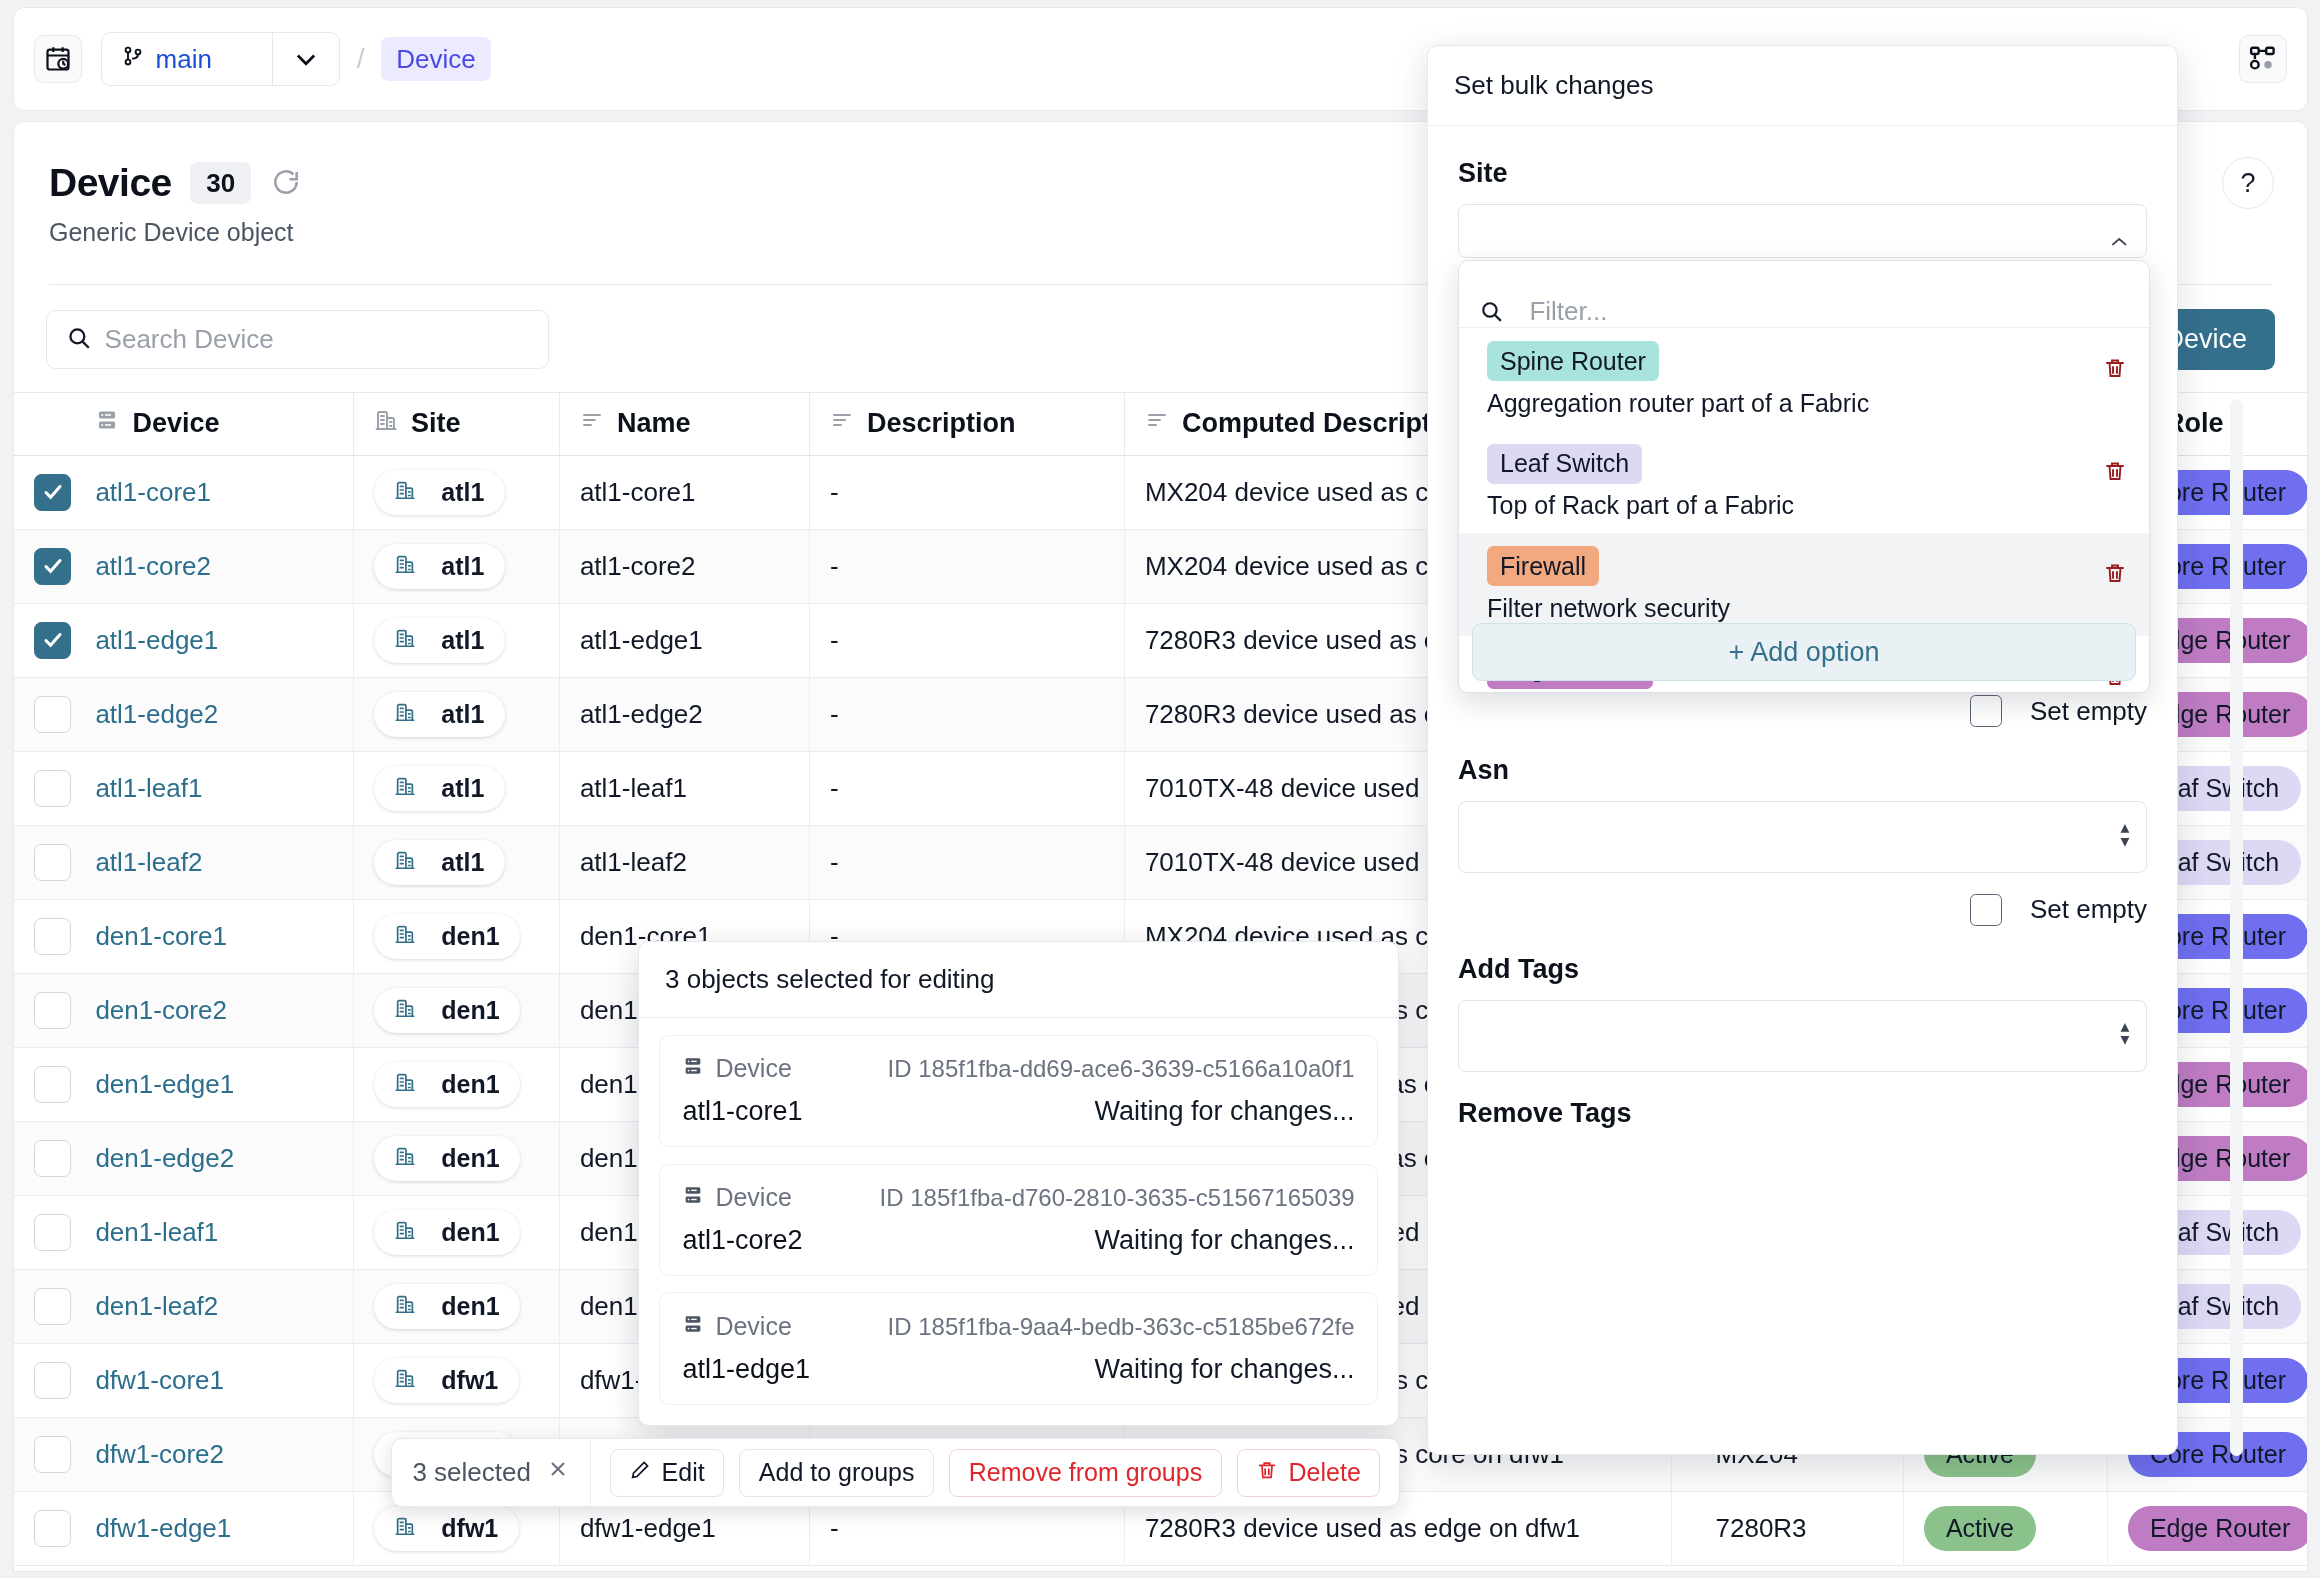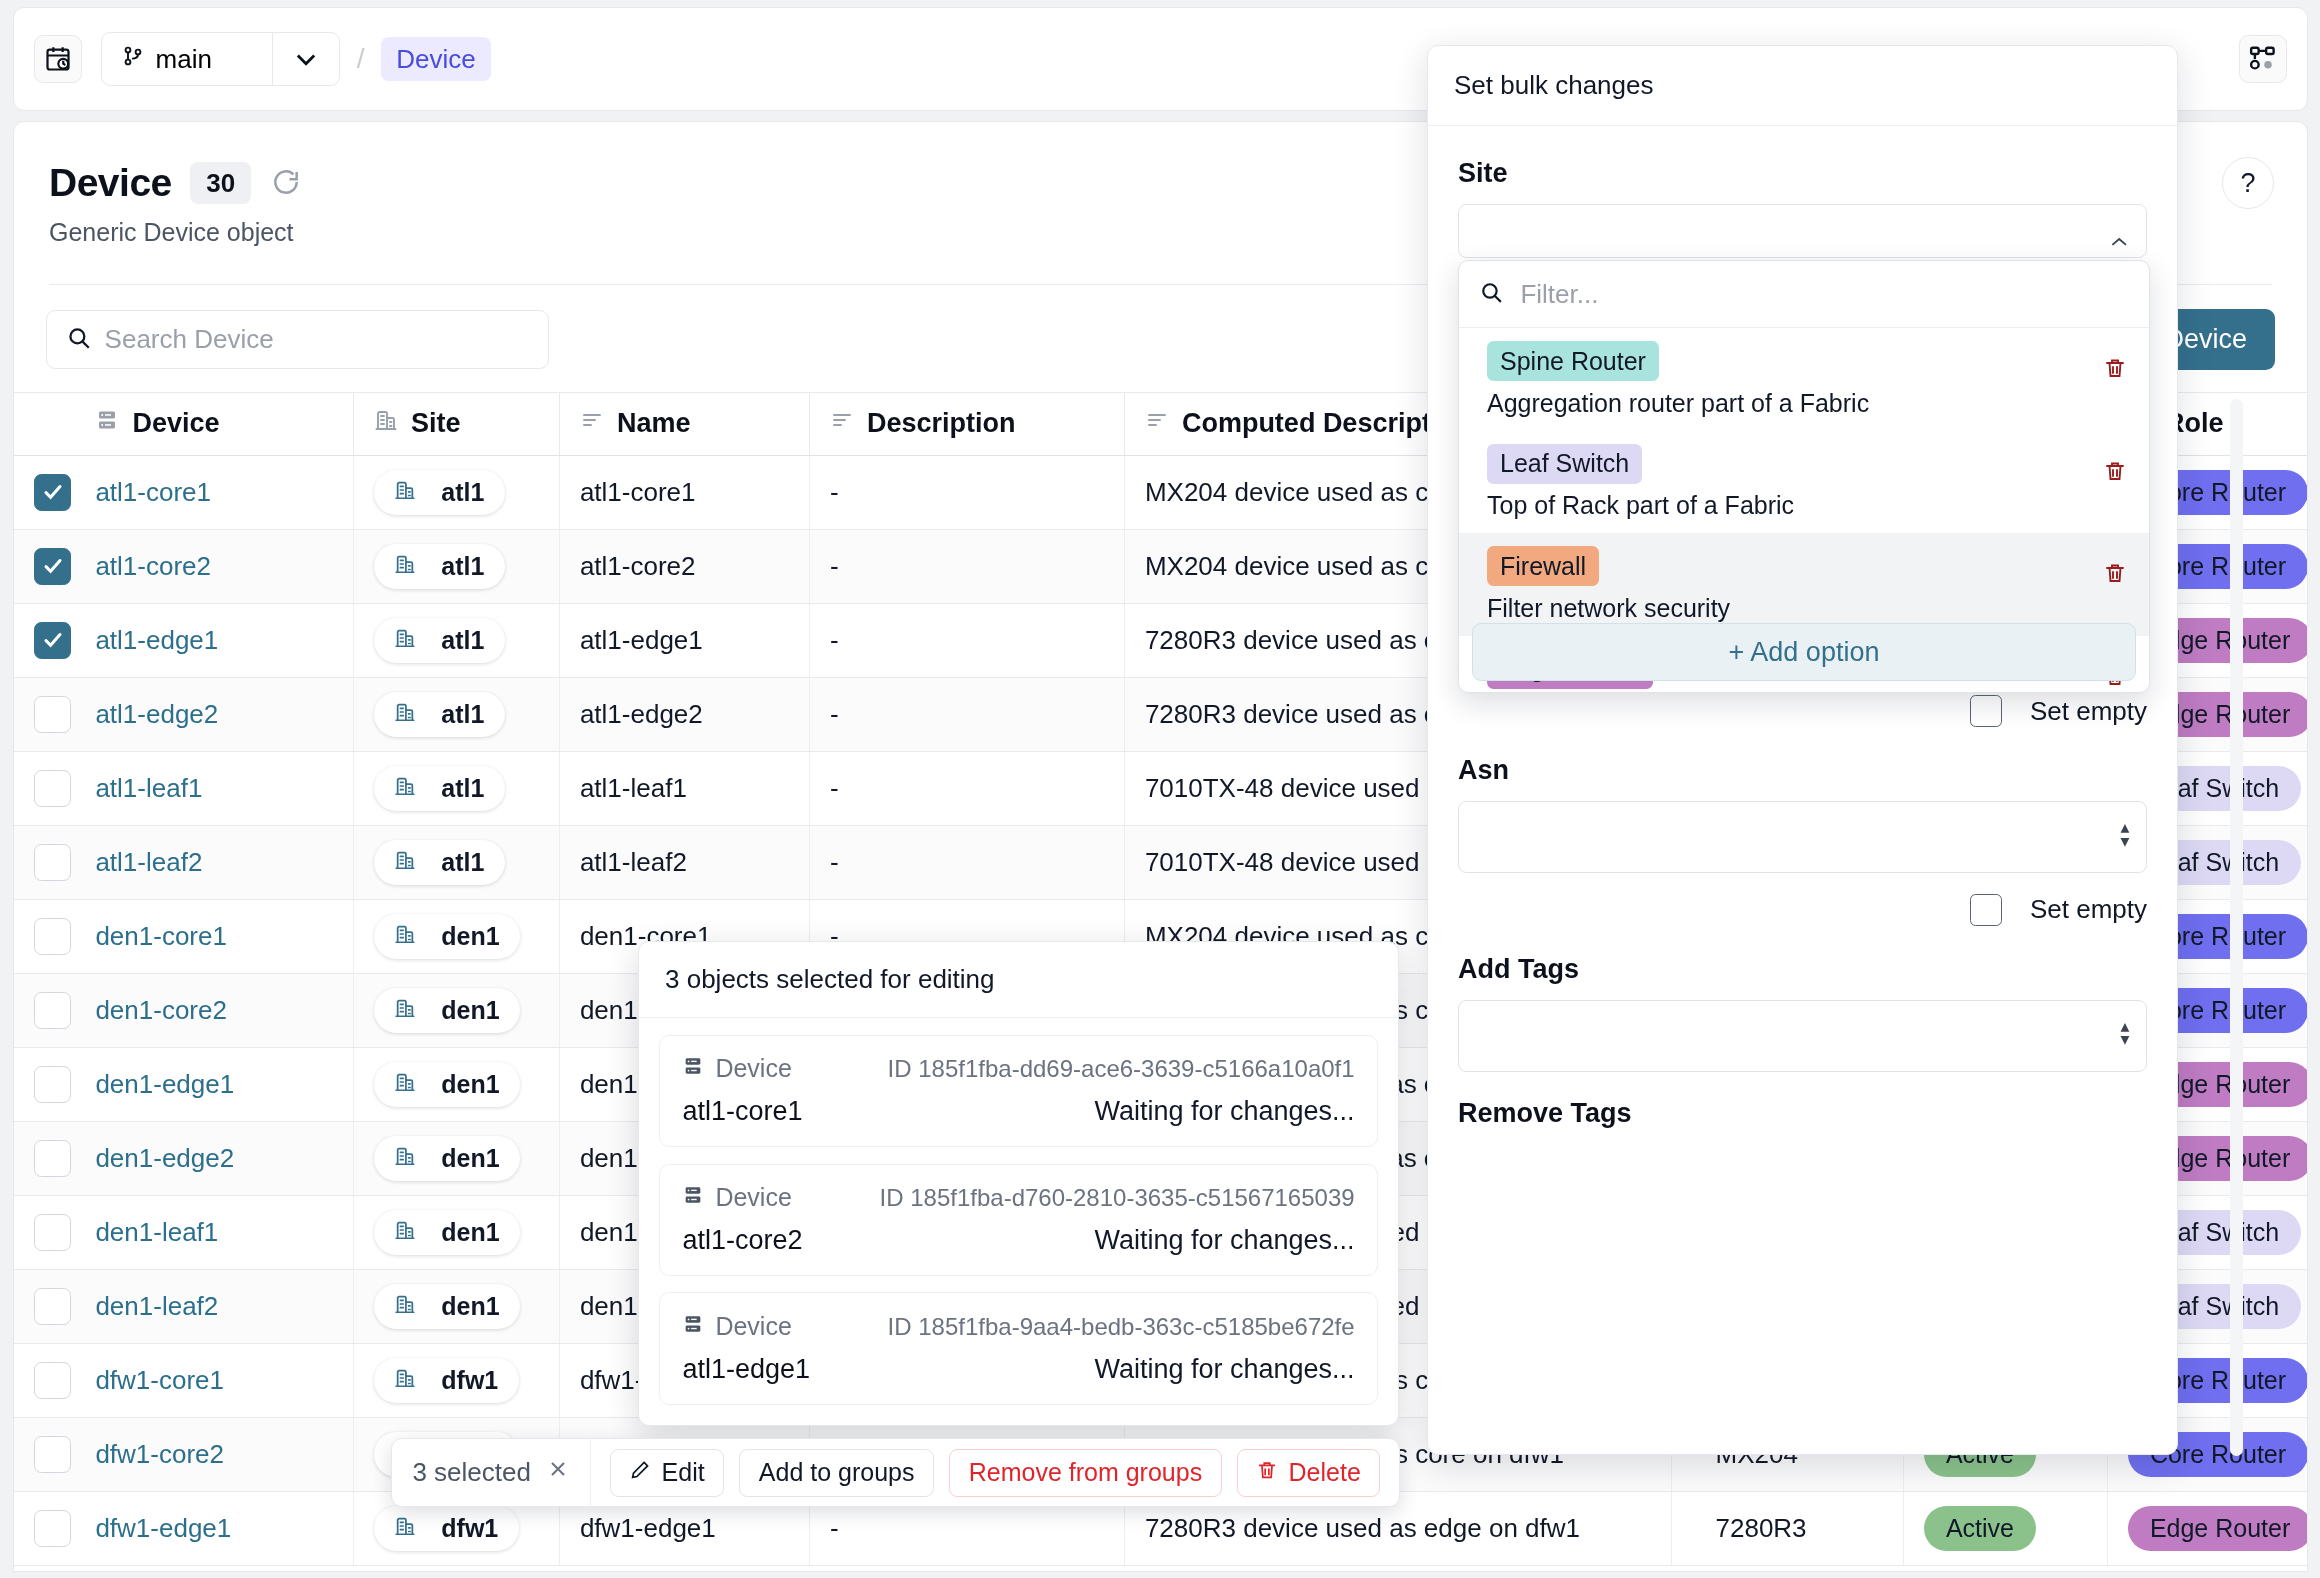--- a/index.html
+++ b/index.html
@@ -20,21 +20,21 @@
   .icon-btn-sq {
     width: 48px; height: 48px; border: 0.9px solid #e6e8eb; border-radius: 9.3px;
     background: #fafafa; display: flex; align-items: center; justify-content: center;
   }
   .branch-select {
     margin-left: 18.6px; height: 54px; width: 239px;
     border: 0.9px solid #e6e8eb; border-radius: 9.3px; background: #fff;
     display: flex; align-items: center;
   }
   .branch-label { display: flex; align-items: center; gap: 11px; padding-left: 18.6px; flex: 1; }
-  .branch-label span { font-size: 26px; color: #000000; }
+  .branch-label span { font-size: 26px; color: #1d4ed8; }
   .branch-caret {
     width: 67px; height: 100%; border-left: 0.9px solid #e6e8eb;
     display: flex; align-items: center; justify-content: center;
   }
   .crumb-slash { margin: 0 16.7px; font-size: 28px; color: #c9ccd1; }
   .crumb-pill {
     background: #ebeaff; color: #4a4ae0; font-size: 26px;
     padding: 6.5px 15px; border-radius: 7.4px;
   }
   .topbar-right { margin-left: auto; }
@@ -174,21 +174,21 @@
   .setempty-row .sq { width: 32px; height: 32px; border: 1.9px solid #5b6372; border-radius: 5.6px; background: #fff; }
   .setempty-row span { font-size: 26px; color: #111827; }
 
   
   .dd {
     position: absolute; left: 30px; top: 134px; width: 692px;
     background: #fff; border: 0.9px solid #dfe2e7; border-radius: 10.2px;
     box-shadow: 0 9.3px 28px rgba(16,24,40,.14); overflow: hidden;
   }
   .dd-filter {
-    height: 67px; display: flex; align-items: center; gap: 16px;
+    height: 67px; display: flex; align-items: flex-end; gap: 25px;
     padding: 0 20.4px; border-bottom: 0.9px solid #edeef1;
   }
   .dd-filter .ph { font-size: 26px; color: #9aa0aa; }
   .dd-list { height: 364px; overflow: hidden; position: relative; }
   .dd-item {
     display: flex; align-items: flex-start; justify-content: space-between;
     padding: 13px 22px 13px 28px;
   }
   .dd-item.hl { background: #f1f3f5; }
   .dd-item .tag {

